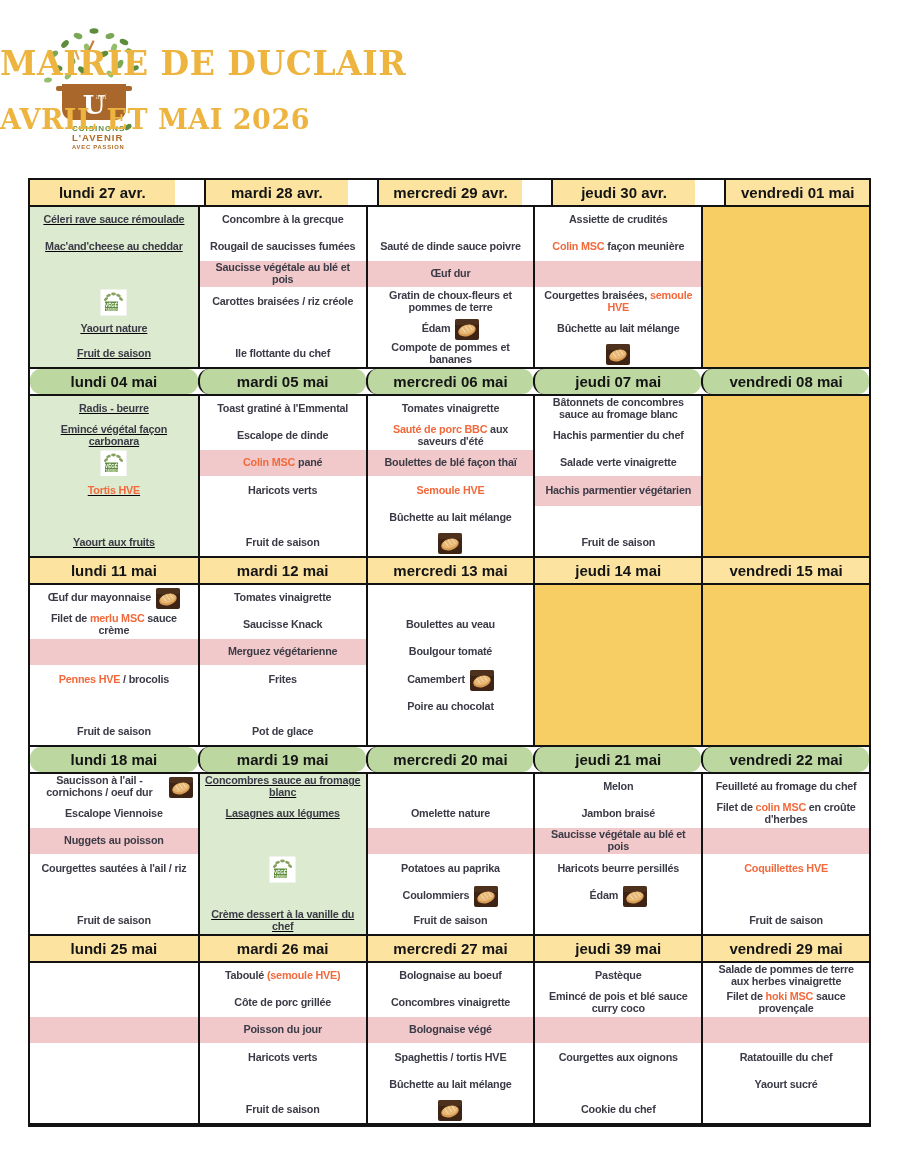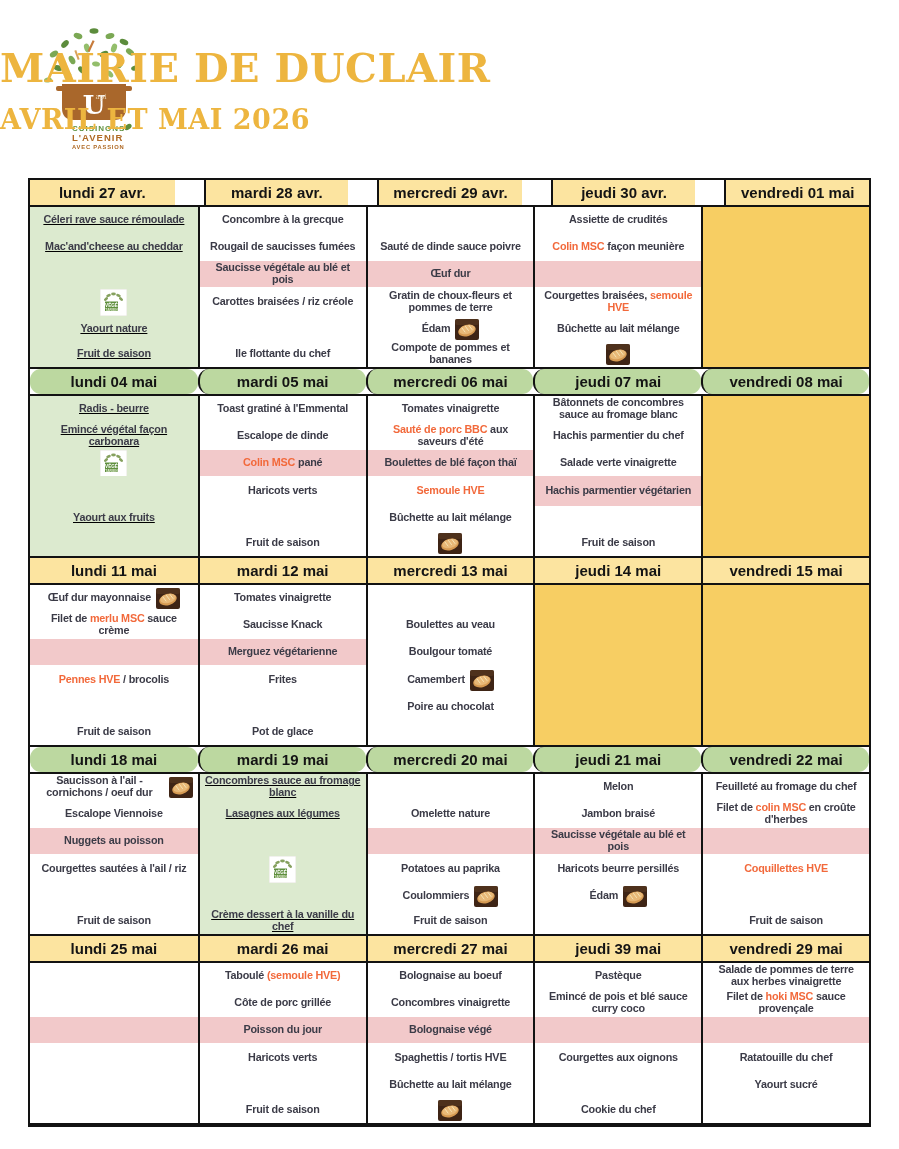--- a/index.html
+++ b/index.html
@@ -4,21 +4,21 @@
 <style>
   html,body{margin:0;padding:0;}
   body{
     width:899px;height:1149px;background:#ffffff;position:relative;
     font-family:"Liberation Sans",sans-serif;overflow:hidden;
   }
   
   .brand-logo{position:absolute;left:32px;top:24px;width:130px;height:130px;}
   .page-title{
     position:absolute;left:0;width:899px;top:44px;
-    font-family:"DejaVu Serif",serif;font-size:40px;font-weight:600;
+    font-family:"DejaVu Serif",serif;font-size:33px;font-weight:600;
     color:var(--title-gold);letter-spacing:.5px;
   }
   .page-subtitle{
     position:absolute;left:0;width:899px;top:104px;
     font-family:"DejaVu Serif",serif;font-size:27px;font-weight:600;
     color:var(--title-gold);letter-spacing:.5px;
   }
   
   .menu-table{
     position:absolute;left:28px;top:178px;width:843px;
@@ -252,20 +252,23 @@
       <ellipse cx="8.5" cy="6.5" rx="2.4" ry="1.4" transform="rotate(-20 8.5 6.5)"></ellipse>
       <ellipse cx="13.5" cy="5" rx="2.4" ry="1.4"></ellipse>
       <ellipse cx="18.5" cy="6.5" rx="2.4" ry="1.4" transform="rotate(20 18.5 6.5)"></ellipse>
       <ellipse cx="21" cy="10" rx="2.4" ry="1.4" transform="rotate(40 21 10)"></ellipse>
     </g>
     <rect x="5" y="12.5" width="13" height="9.5" fill="#5F8F3E"></rect>
     <text x="11.5" y="18" text-anchor="middle" font-family="Liberation Sans, sans-serif" font-size="4.6" font-weight="bold" fill="#ffffff">VÉGÉ</text>
     <text x="11.5" y="21.6" text-anchor="middle" font-family="Liberation Sans, sans-serif" font-size="3.4" font-weight="bold" fill="#DCE8CC">TARIEN</text>
   </svg>
           </div>
+          <div class="slot">
+            <span class="txt"><span class="accent">Tortis HVE</span></span>
+          </div>
           <div class="slot"></div>
           <div class="slot">
             <span class="txt"><span>Yaourt aux fruits</span></span>
           </div>
         </div>
         <div class="day-cell bg-white">
           <div class="slot">
             <span class="txt"><span>Toast gratiné à l'Emmental</span></span>
           </div>
           <div class="slot">

